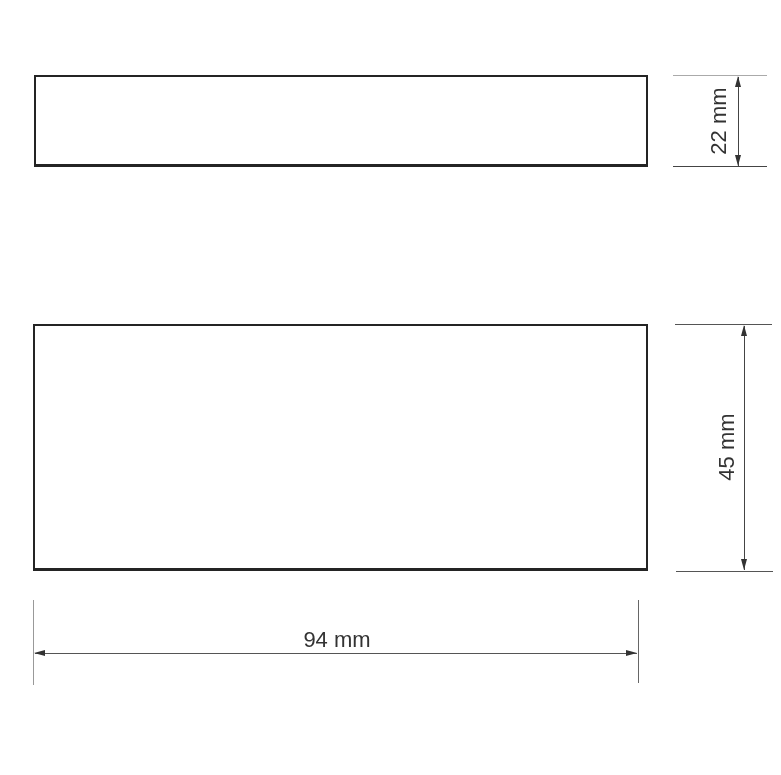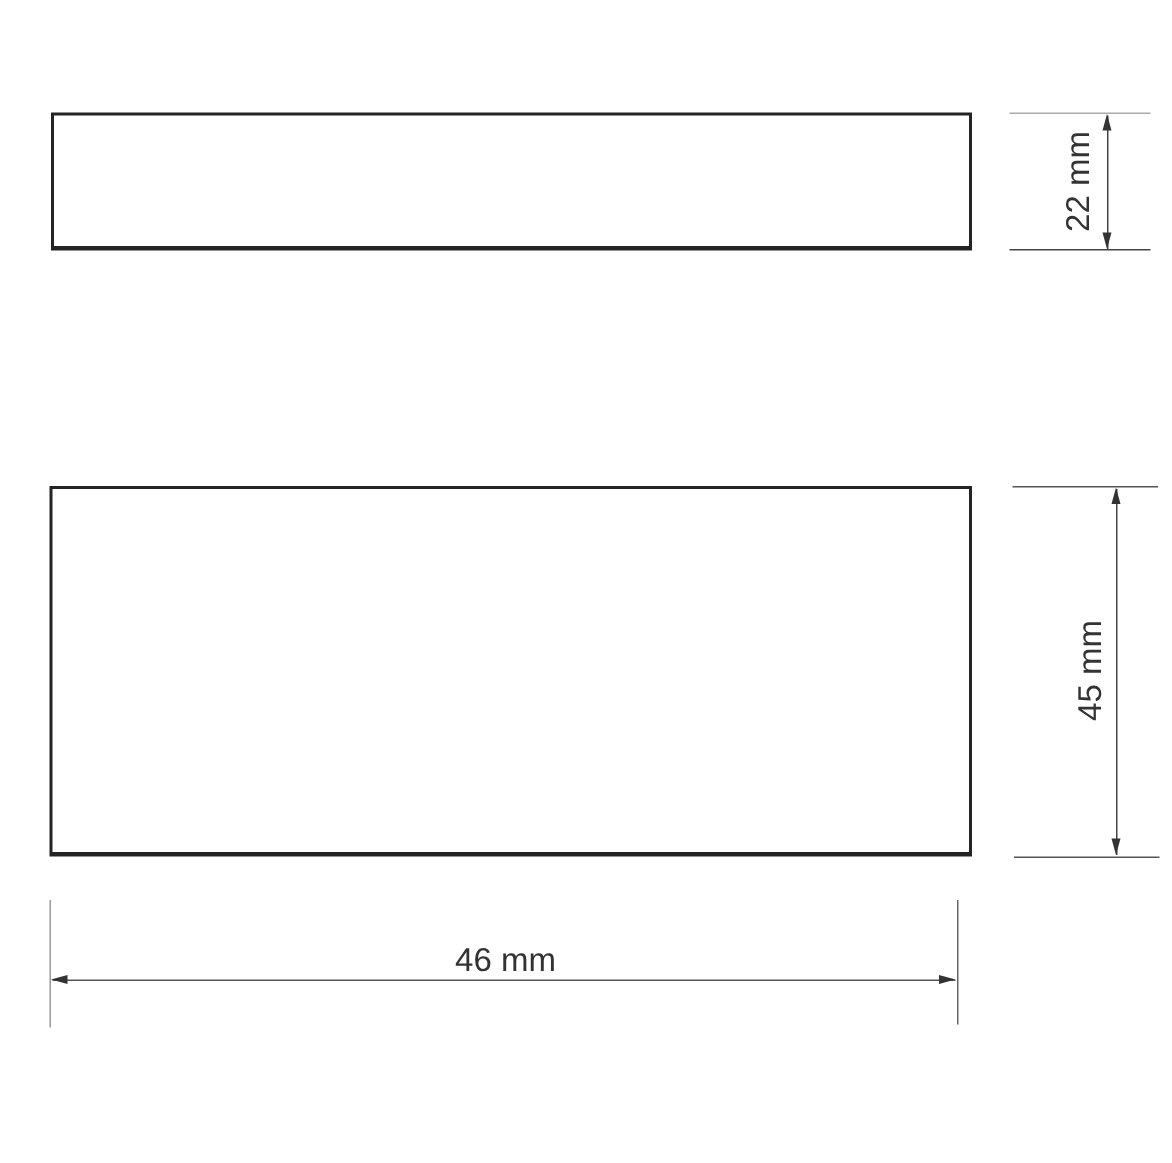--- a/index.html
+++ b/index.html
@@ -123,15 +123,15 @@
   <div class="line vline dim-45-line"></div>
   <div class="arrow up arr-45-up"></div>
   <div class="arrow down arr-45-down"></div>
   <div class="dim-label vertical label-45">45 mm</div>
 
   <div class="line vline ext-85-left"></div>
   <div class="line vline ext-85-right"></div>
   <div class="line hline dim-85-line"></div>
   <div class="arrow left arr-85-left"></div>
   <div class="arrow right arr-85-right"></div>
-  <div class="dim-label label-85">46 mm</div>
+  <div class="dim-label label-85">94 mm</div>
 
 </div>
 
 </body></html>

